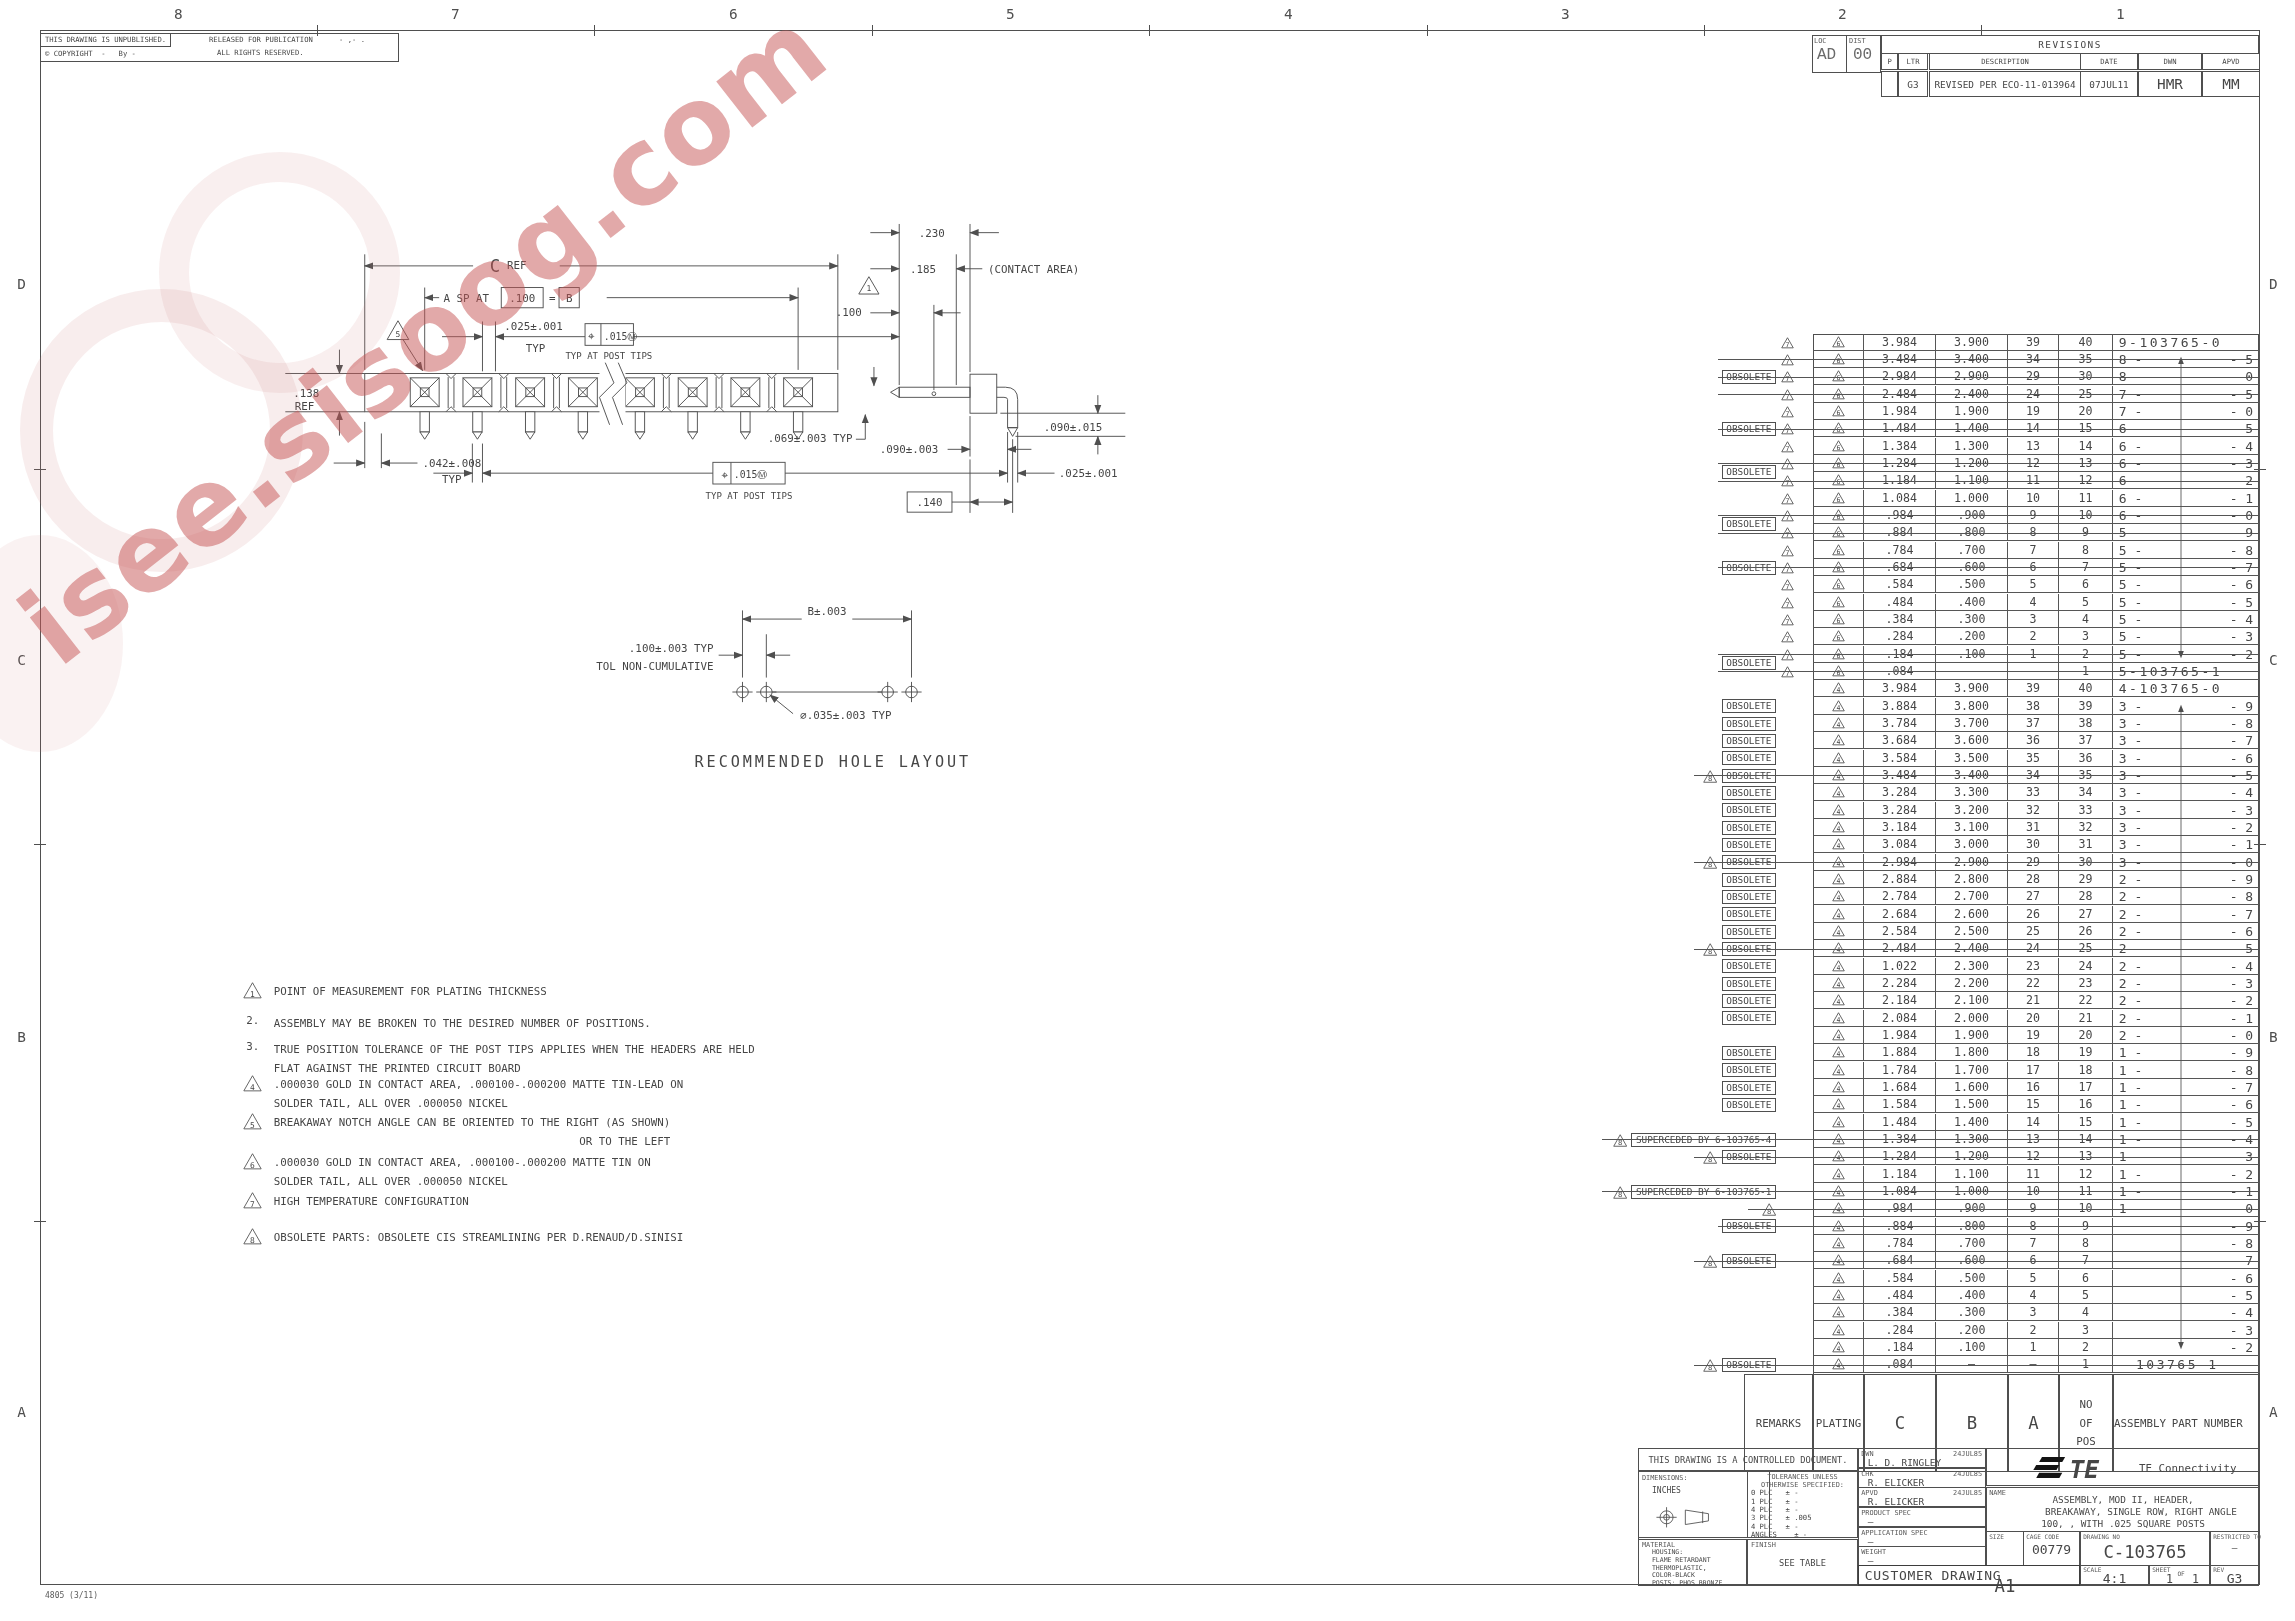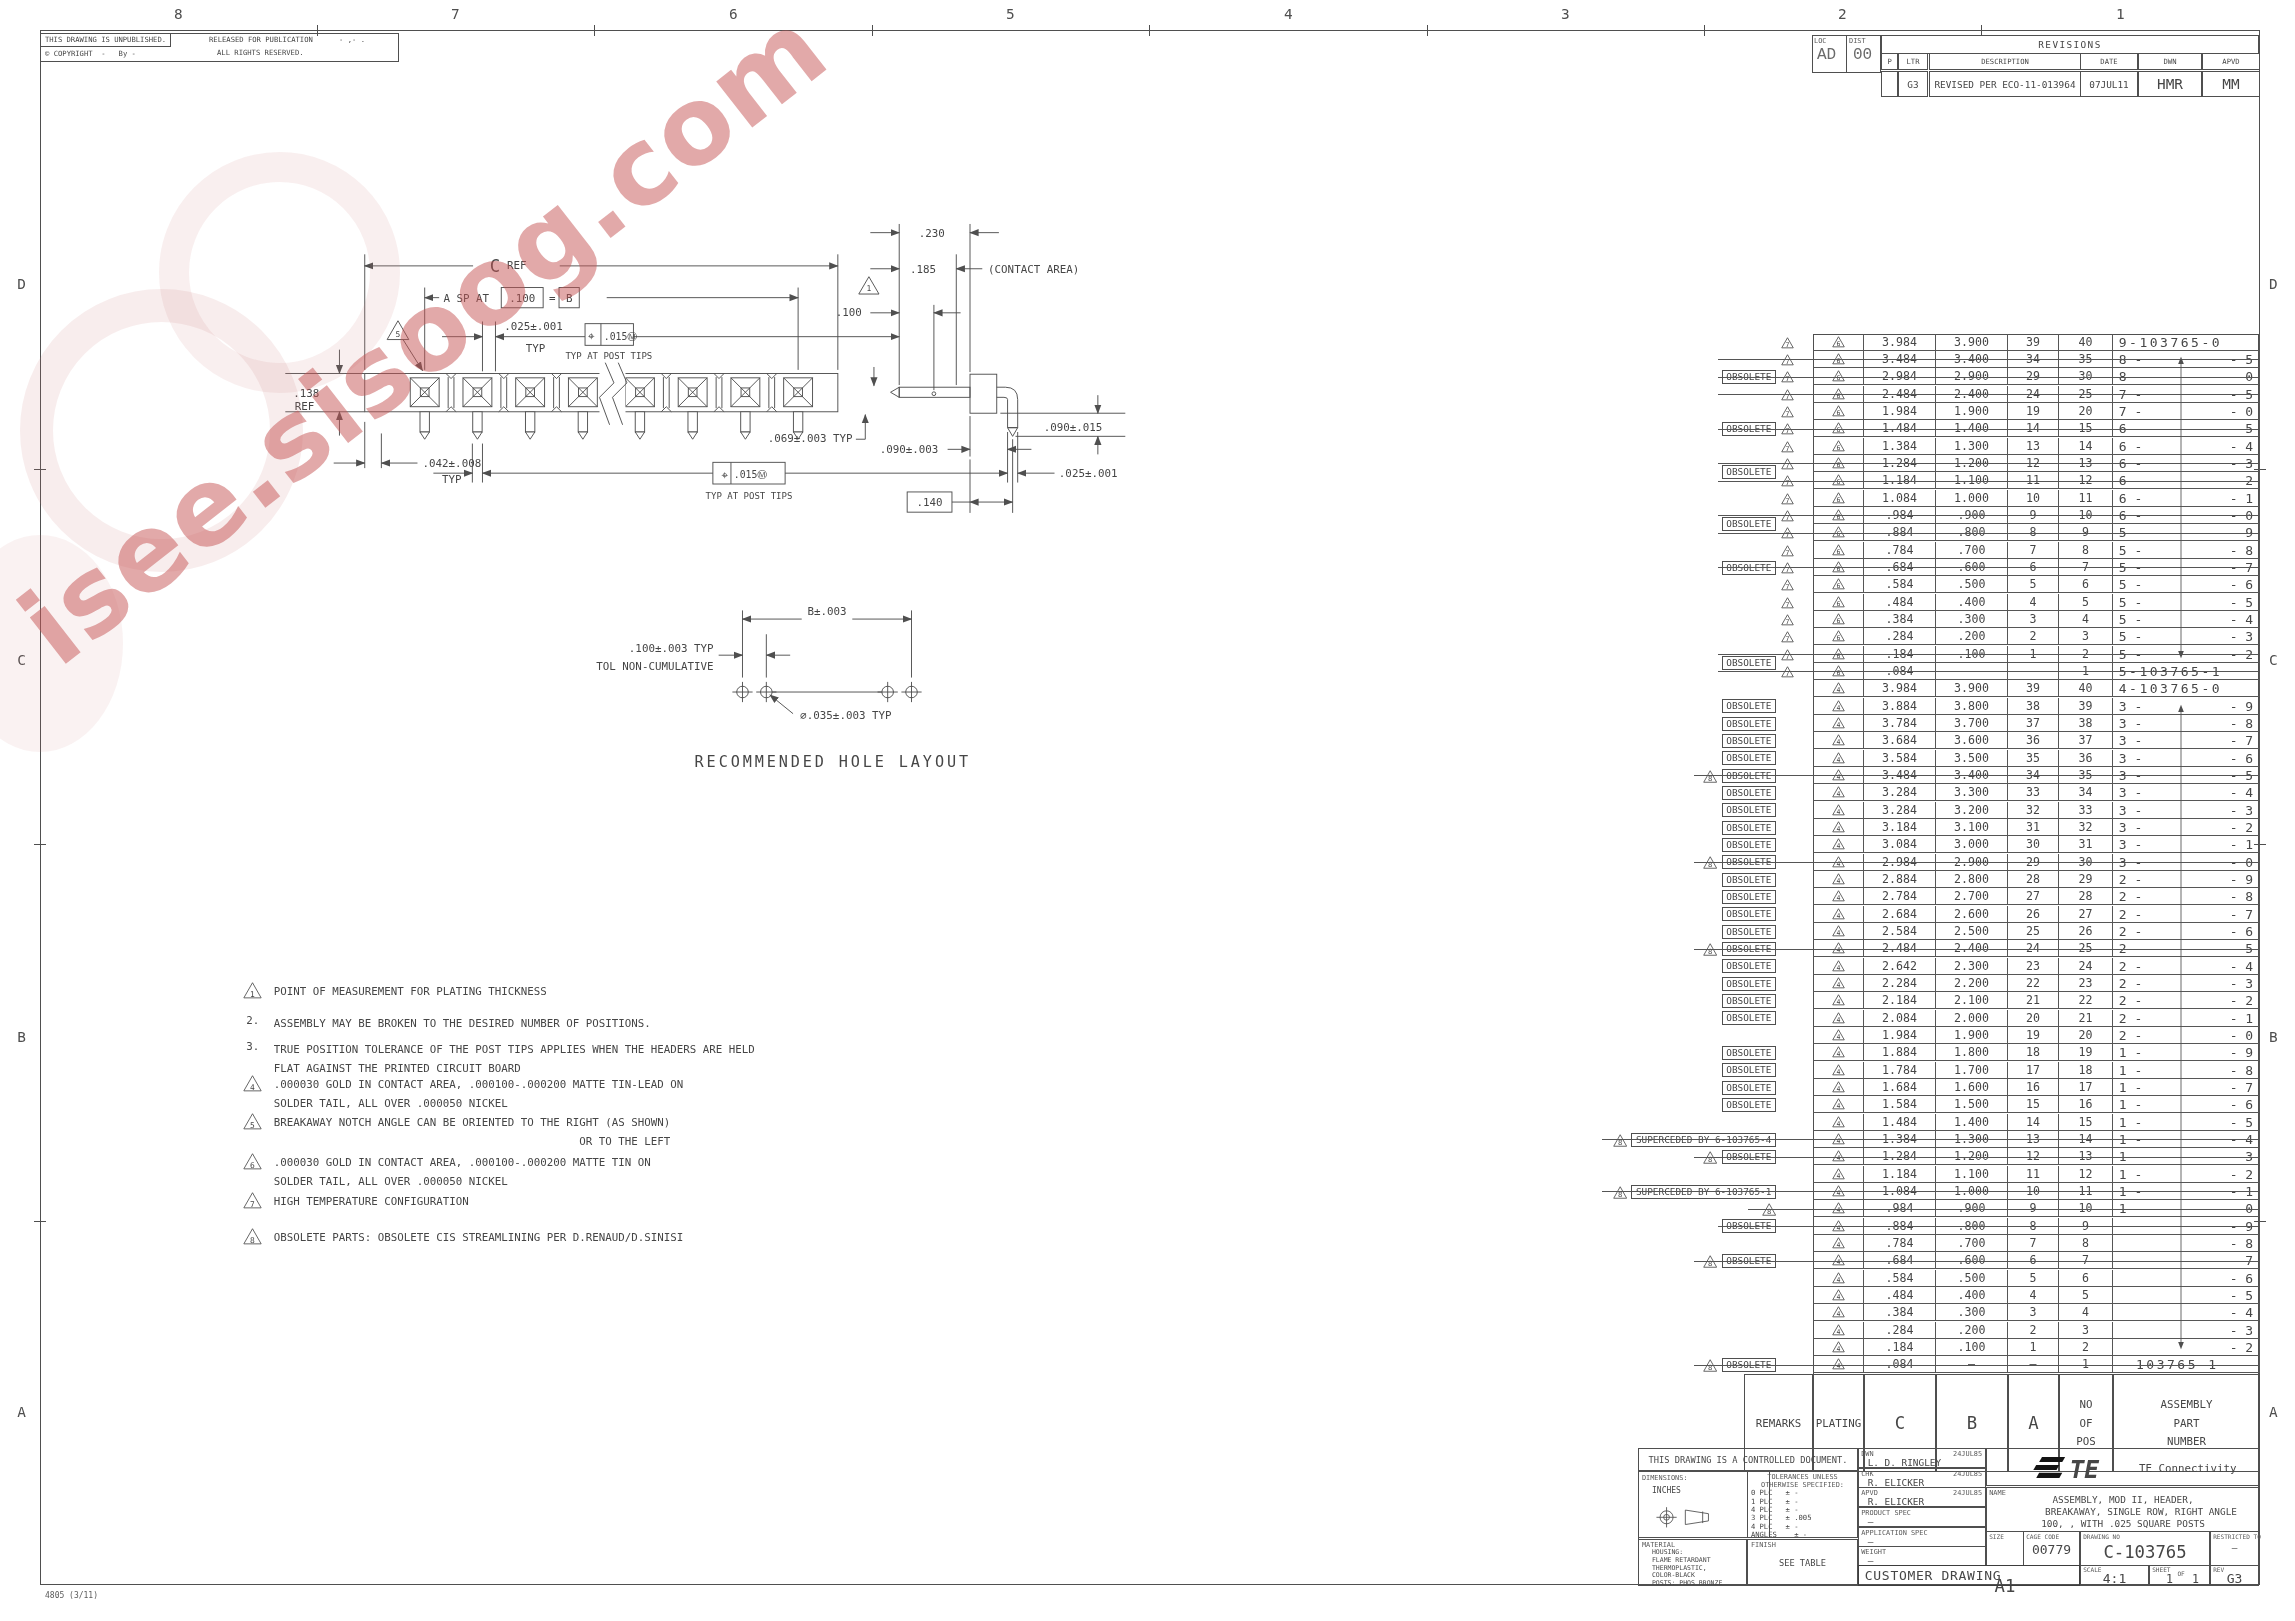--- a/index.html
+++ b/index.html
@@ -1051,21 +1051,21 @@
       <div class="gridcell" style="left: 2113px; top: 940px; width: 147px; height: 17.3px; position: absolute;">
         <div style="font-size: 13px; padding-left: 5.8px;">2 -</div>
         <div style="font-size: 13px; margin-left: auto; padding-right: 5.8px;">- 5</div>
       </div>
       <div class="gridcell cc" style="left: 1813px; top: 958px; width: 51px; height: 17.3px;">
         <svg width="13" height="11.6" viewBox="0 0 18 16">
           <polygon points="9,1 17,15 1,15" fill="none" stroke="#4f4f4f" stroke-width="1.2"></polygon>
           <text x="9" y="13.5" text-anchor="middle" font-size="9" fill="#464646">4</text>
         </svg>
       </div>
-      <div class="gridcell cc t16" style="left: 1864px; top: 958px; width: 72px; height: 17.3px;">2.642</div>
+      <div class="gridcell cc t16" style="left: 1864px; top: 958px; width: 72px; height: 17.3px;">1.022</div>
       <div class="gridcell cc t16" style="left: 1936px; top: 958px; width: 72px; height: 17.3px;">2.300</div>
       <div class="gridcell cc t16" style="left: 2008px; top: 958px; width: 51px; height: 17.3px;">23</div>
       <div class="gridcell cc t16" style="left: 2059px; top: 958px; width: 54px; height: 17.3px;">24</div>
       <div class="gridcell" style="left: 2113px; top: 958px; width: 147px; height: 17.3px; position: absolute;">
         <div style="font-size: 13px; padding-left: 5.8px;">2 -</div>
         <div style="font-size: 13px; margin-left: auto; padding-right: 5.8px;">- 4</div>
       </div>
       <div class="gridcell cc" style="left: 1813px; top: 975px; width: 51px; height: 17.3px;">
         <svg width="13" height="11.6" viewBox="0 0 18 16">
           <polygon points="9,1 17,15 1,15" fill="none" stroke="#4f4f4f" stroke-width="1.2"></polygon>
@@ -1530,21 +1530,21 @@
       <div class="abs cellb ctr t15" style="left: 1744px; top: 1374px; width: 69px; height: 98px;">REMARKS</div>
       <div class="abs cellb ctr t15" style="left: 1813px; top: 1374px; width: 51px; height: 98px;">PLATING</div>
       <div class="abs cellb ctr t24" style="left: 1864px; top: 1374px; width: 72px; height: 98px;">C</div>
       <div class="abs cellb ctr t24" style="left: 1936px; top: 1374px; width: 72px; height: 98px;">B</div>
       <div class="abs cellb ctr t24" style="left: 2008px; top: 1374px; width: 51px; height: 98px;">A</div>
       <div class="abs cellb" style="left: 2059px; top: 1374px; width: 54px; height: 98px; display: flex; flex-direction: column; align-items: center; justify-content: center; gap: 5.8px;">
         <div class="t15">NO</div>
         <div class="t15">OF</div>
         <div class="t15">POS</div>
       </div>
-      <div class="abs cellb" style="left: 2113px; top: 1374px; width: 147px; height: 98px; display: flex; flex-direction: column; align-items: center; justify-content: center; gap: 5.8px;">
+      <div class="abs cellb" style="left: 2113px; top: 1374px; width: 147px; height: 98px; display: flex; flex-direction: row; align-items: center; justify-content: flex-start; gap: 5.8px;">
         <div class="t15">ASSEMBLY</div>
         <div class="t15">PART</div>
         <div class="t15">NUMBER</div>
       </div>
     </div>
 
   <div id="tblock">
       <div class="abs frame" style="left: 1638px; top: 1448px; width: 621px; height: 137px;"></div>
       <div class="abs cellb ctr t12" style="left: 1638px; top: 1448px; width: 220px; height: 23px;">THIS DRAWING IS A CONTROLLED DOCUMENT.</div>
       <div class="abs cellb" style="left: 1638px; top: 1471px; width: 132px; height: 67px;">

